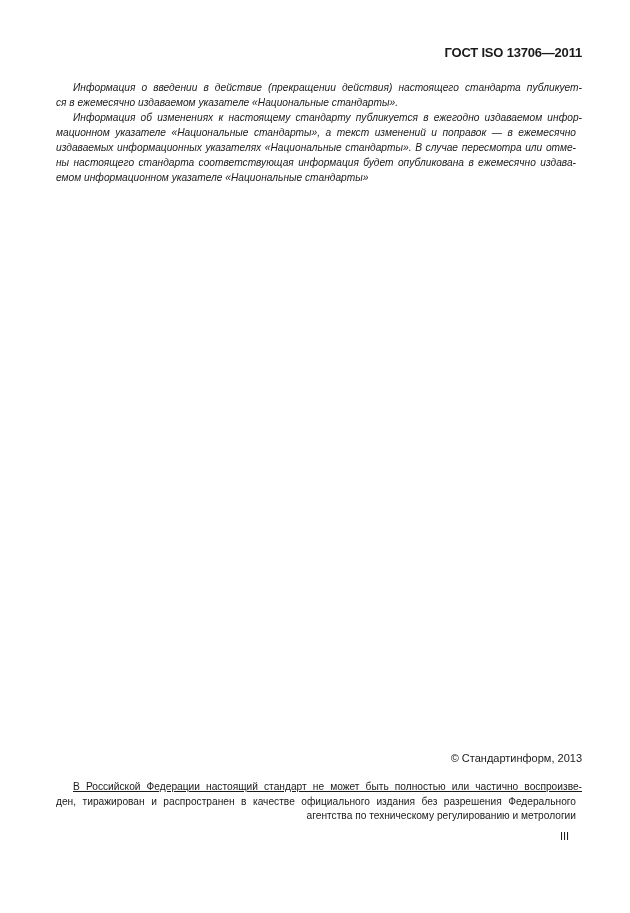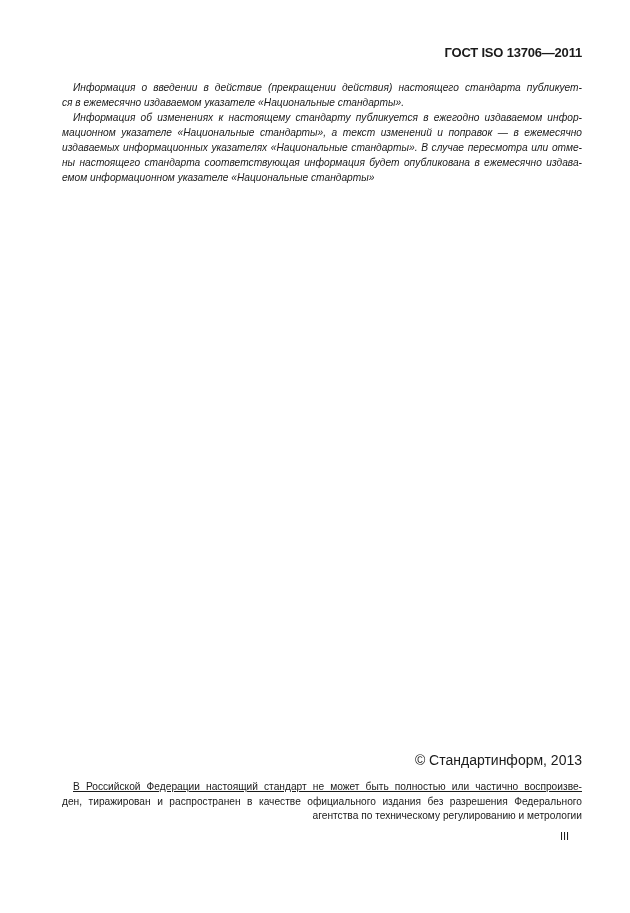--- a/index.html
+++ b/index.html
@@ -1,22 +1,22 @@
 <!DOCTYPE html>
 <html><head>
   <meta charset="utf-8">
   <style>
     html, body { margin: 0; padding: 0; background: #ffffff; }
     body { width: 630px; height: 913px; position: relative; overflow: hidden; color: #1a1a1a; font-family: "Liberation Sans", sans-serif; }
     .header { position: absolute; top: 45px; right: 48px; font-weight: bold; font-size: 13px; letter-spacing: -0.2px; }
-    .line { position: absolute; left: 62px; width: 520px; font-size: 10.2px; line-height: 15px; white-space: nowrap; }
+    .line { position: absolute; left: 56px; width: 520px; font-size: 10.2px; line-height: 15px; white-space: nowrap; }
     .italic { font-style: italic; }
     .just { text-align: justify; text-align-last: justify; }
     .indent { left: 73px; width: 509px; }
-    .copyright { position: absolute; top: 752px; right: 48px; font-size: 14px; }
+    .copyright { position: absolute; top: 752px; right: 48px; font-size: 11px; }
     .pagenum { position: absolute; top: 830px; left: 560px; font-size: 11px; }
   </style>
 </head>
 <body>
 
 <div>
   <div class="header">ГОСТ ISO 13706—2011</div>
 
   <div>
     <div class="line italic just indent" style="top:80px;">Информация о введении в действие (прекращении действия) настоящего стандарта публикует-</div>

